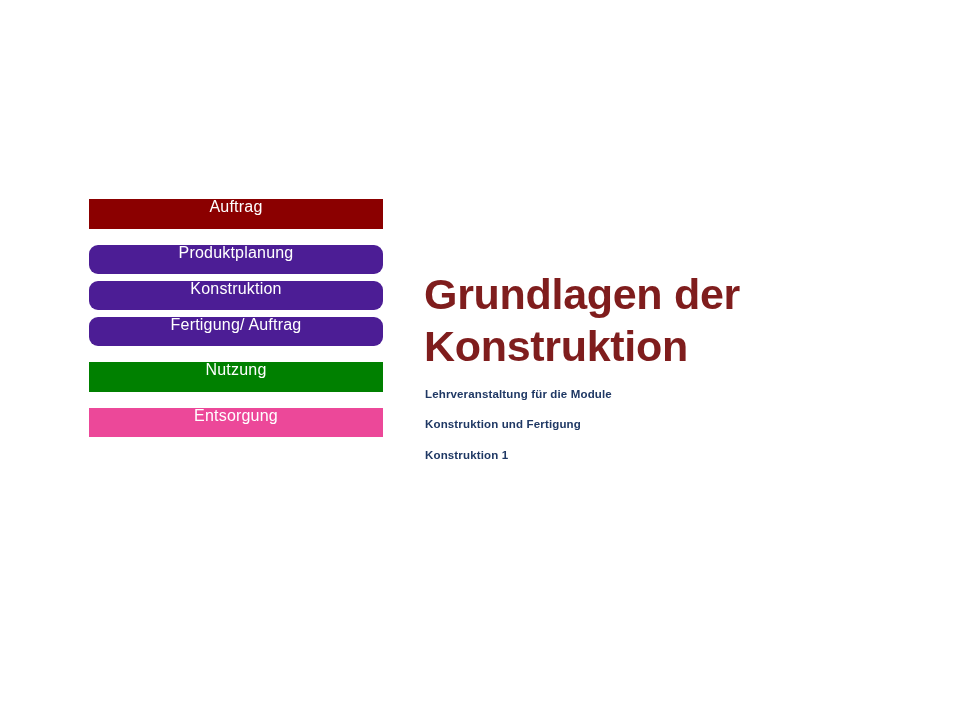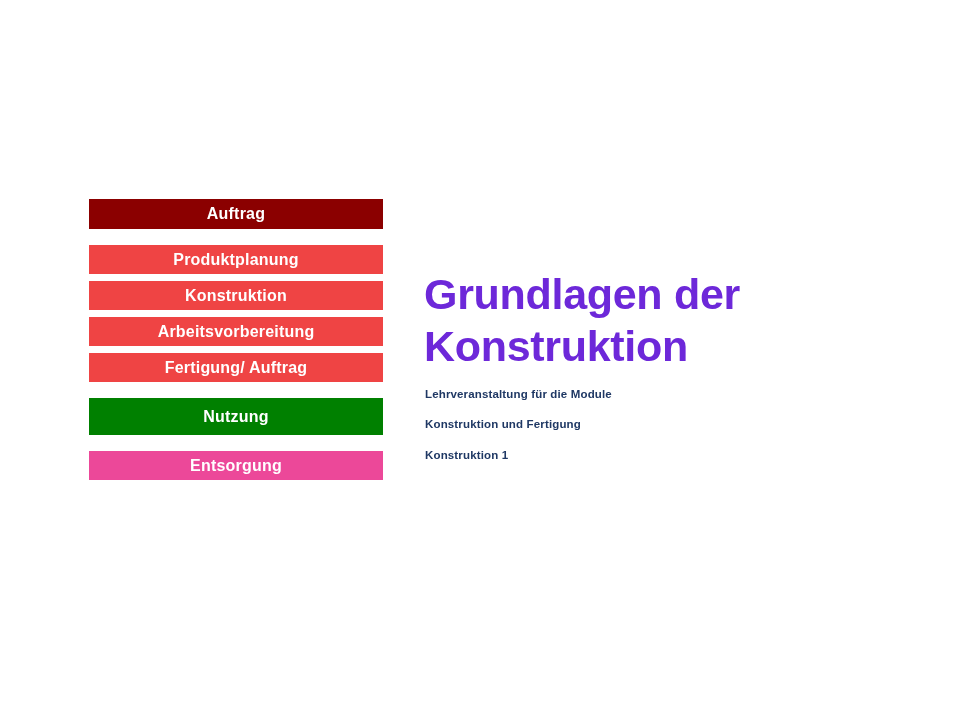--- a/index.html
+++ b/index.html
@@ -36,49 +36,49 @@
   }
   .chain-group + .chain-group {
     margin-top: 16px;
   }
 
   .chain-bar {
     width: 294px;
     height: 29px;
     box-sizing: border-box;
     display: flex;
-    align-items: center;
+    align-items: flex-start;
     justify-content: center;
     color: #ffffff;
     font-size: 16px;
-    font-weight: bold;
+    font-weight: normal;
     letter-spacing: 0.2px;
     line-height: 1;
     font-family: "Liberation Sans", sans-serif;
     white-space: nowrap;
   }
   .chain-bar + .chain-bar {
     margin-top: 7px;
   }
 
   .bar-order       { background: #8B0000; height: 30px; }
-  .bar-blue        { background: #ef4444; }
-  .bar-use         { background: #008000; height: 37px; }
+  .bar-blue        { background: #4c1d95; border-radius: 9px; }
+  .bar-use         { background: #008000; height: 30px; }
   .bar-disposal    { background: #ec4899; }
 
   
   #title-block {
     position: absolute;
     left: 424px;
     top: 268px;
     width: 430px;
   }
 
   #slide-title {
-    color: #6d28d9;
+    color: #7f1d1d;
     font-size: 43px;
     font-weight: bold;
     line-height: 1.22;
     letter-spacing: -0.3px;
     margin: 0;
     font-family: "Liberation Sans", sans-serif;
   }
 
   #subtitle-list {
     margin: 16px 0 4px 1px;
@@ -111,23 +111,20 @@
     </div>
 
     <div class="chain-group">
       <div class="chain-bar bar-blue">
         <span>Produktplanung</span>
       </div>
       <div class="chain-bar bar-blue">
         <span>Konstruktion</span>
       </div>
       <div class="chain-bar bar-blue">
-        <span>Arbeitsvorbereitung</span>
-      </div>
-      <div class="chain-bar bar-blue">
         <span>Fertigung/ Auftrag</span>
       </div>
     </div>
 
     <div class="chain-group">
       <div class="chain-bar bar-use">
         <span>Nutzung</span>
       </div>
     </div>
 

